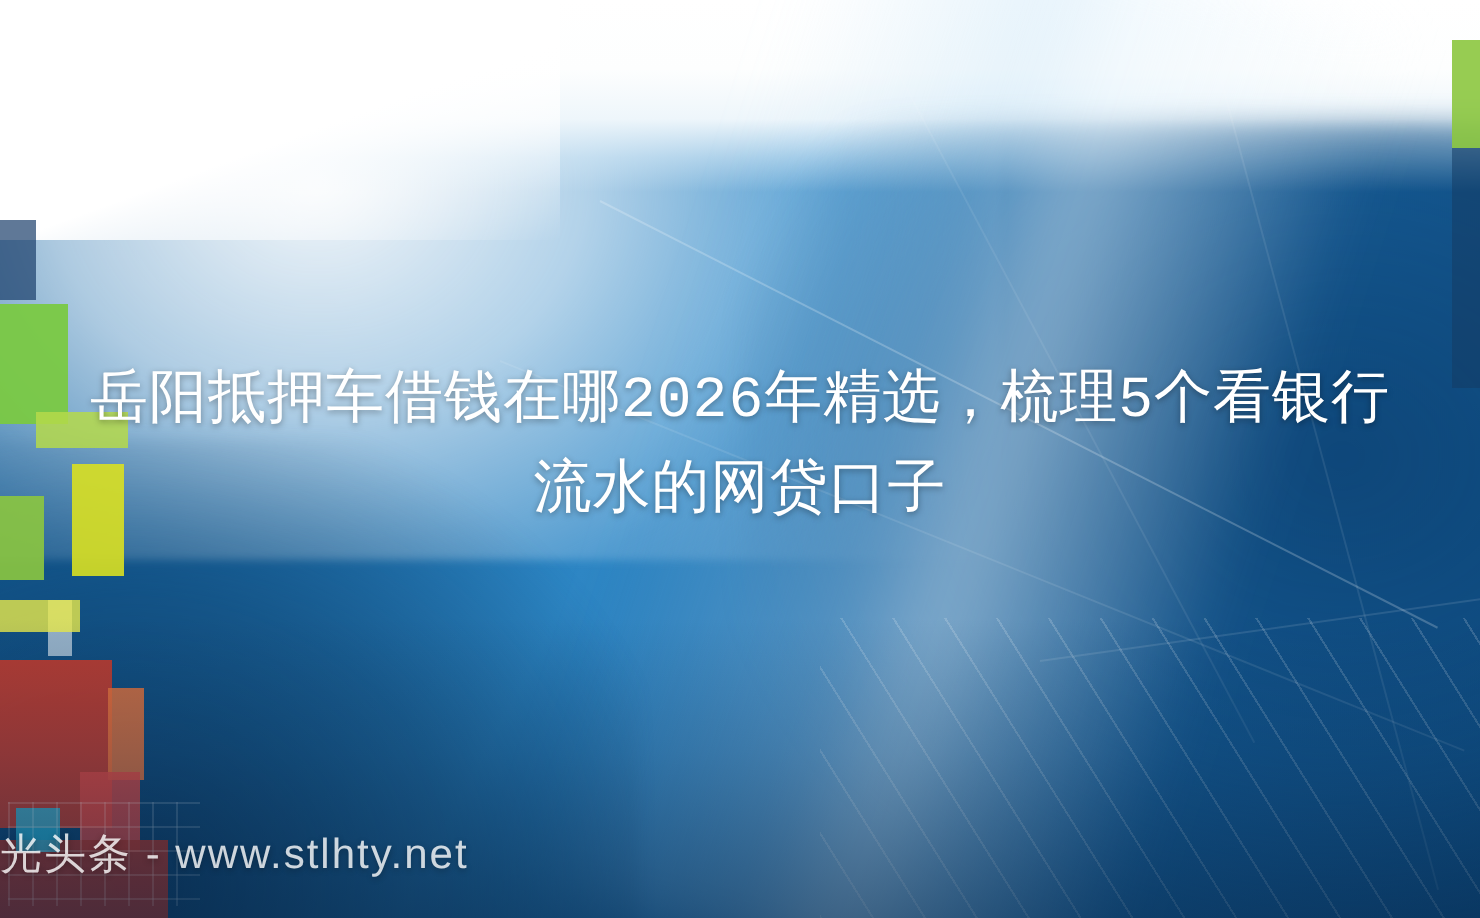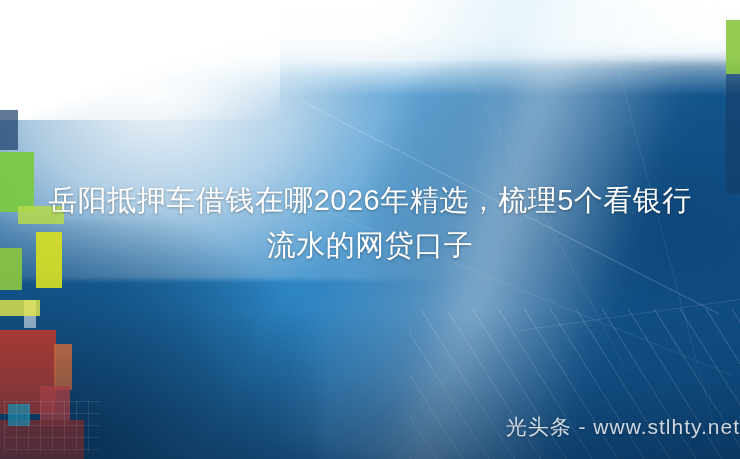--- a/index.html
+++ b/index.html
@@ -156,30 +156,30 @@
     text-align: center;
   }
   .title {
     margin: 0;
     color: #ffffff;
     font-size: 29px;
     line-height: 45px;
     font-weight: 400;
     letter-spacing: .5px;
     text-shadow: 0 1px 3px rgba(0,0,0,.35);
-    font-family: Liberation Sans, sans-serif;
+    font-family: Liberation Mono, monospace;
   }
 
   
   .watermark {
     position: absolute;
     left: 0;
     right: 0;
     bottom: 18px;
-    text-align: right;
+    text-align: left;
     color: rgba(255,255,255,.80);
     font-size: 21px;
     letter-spacing: 1px;
     text-shadow: 0 1px 3px rgba(0,0,0,.30);
     font-family: "Liberation Sans", "DejaVu Sans", sans-serif;
   }
 </style>
 </head>
 <body>
 

